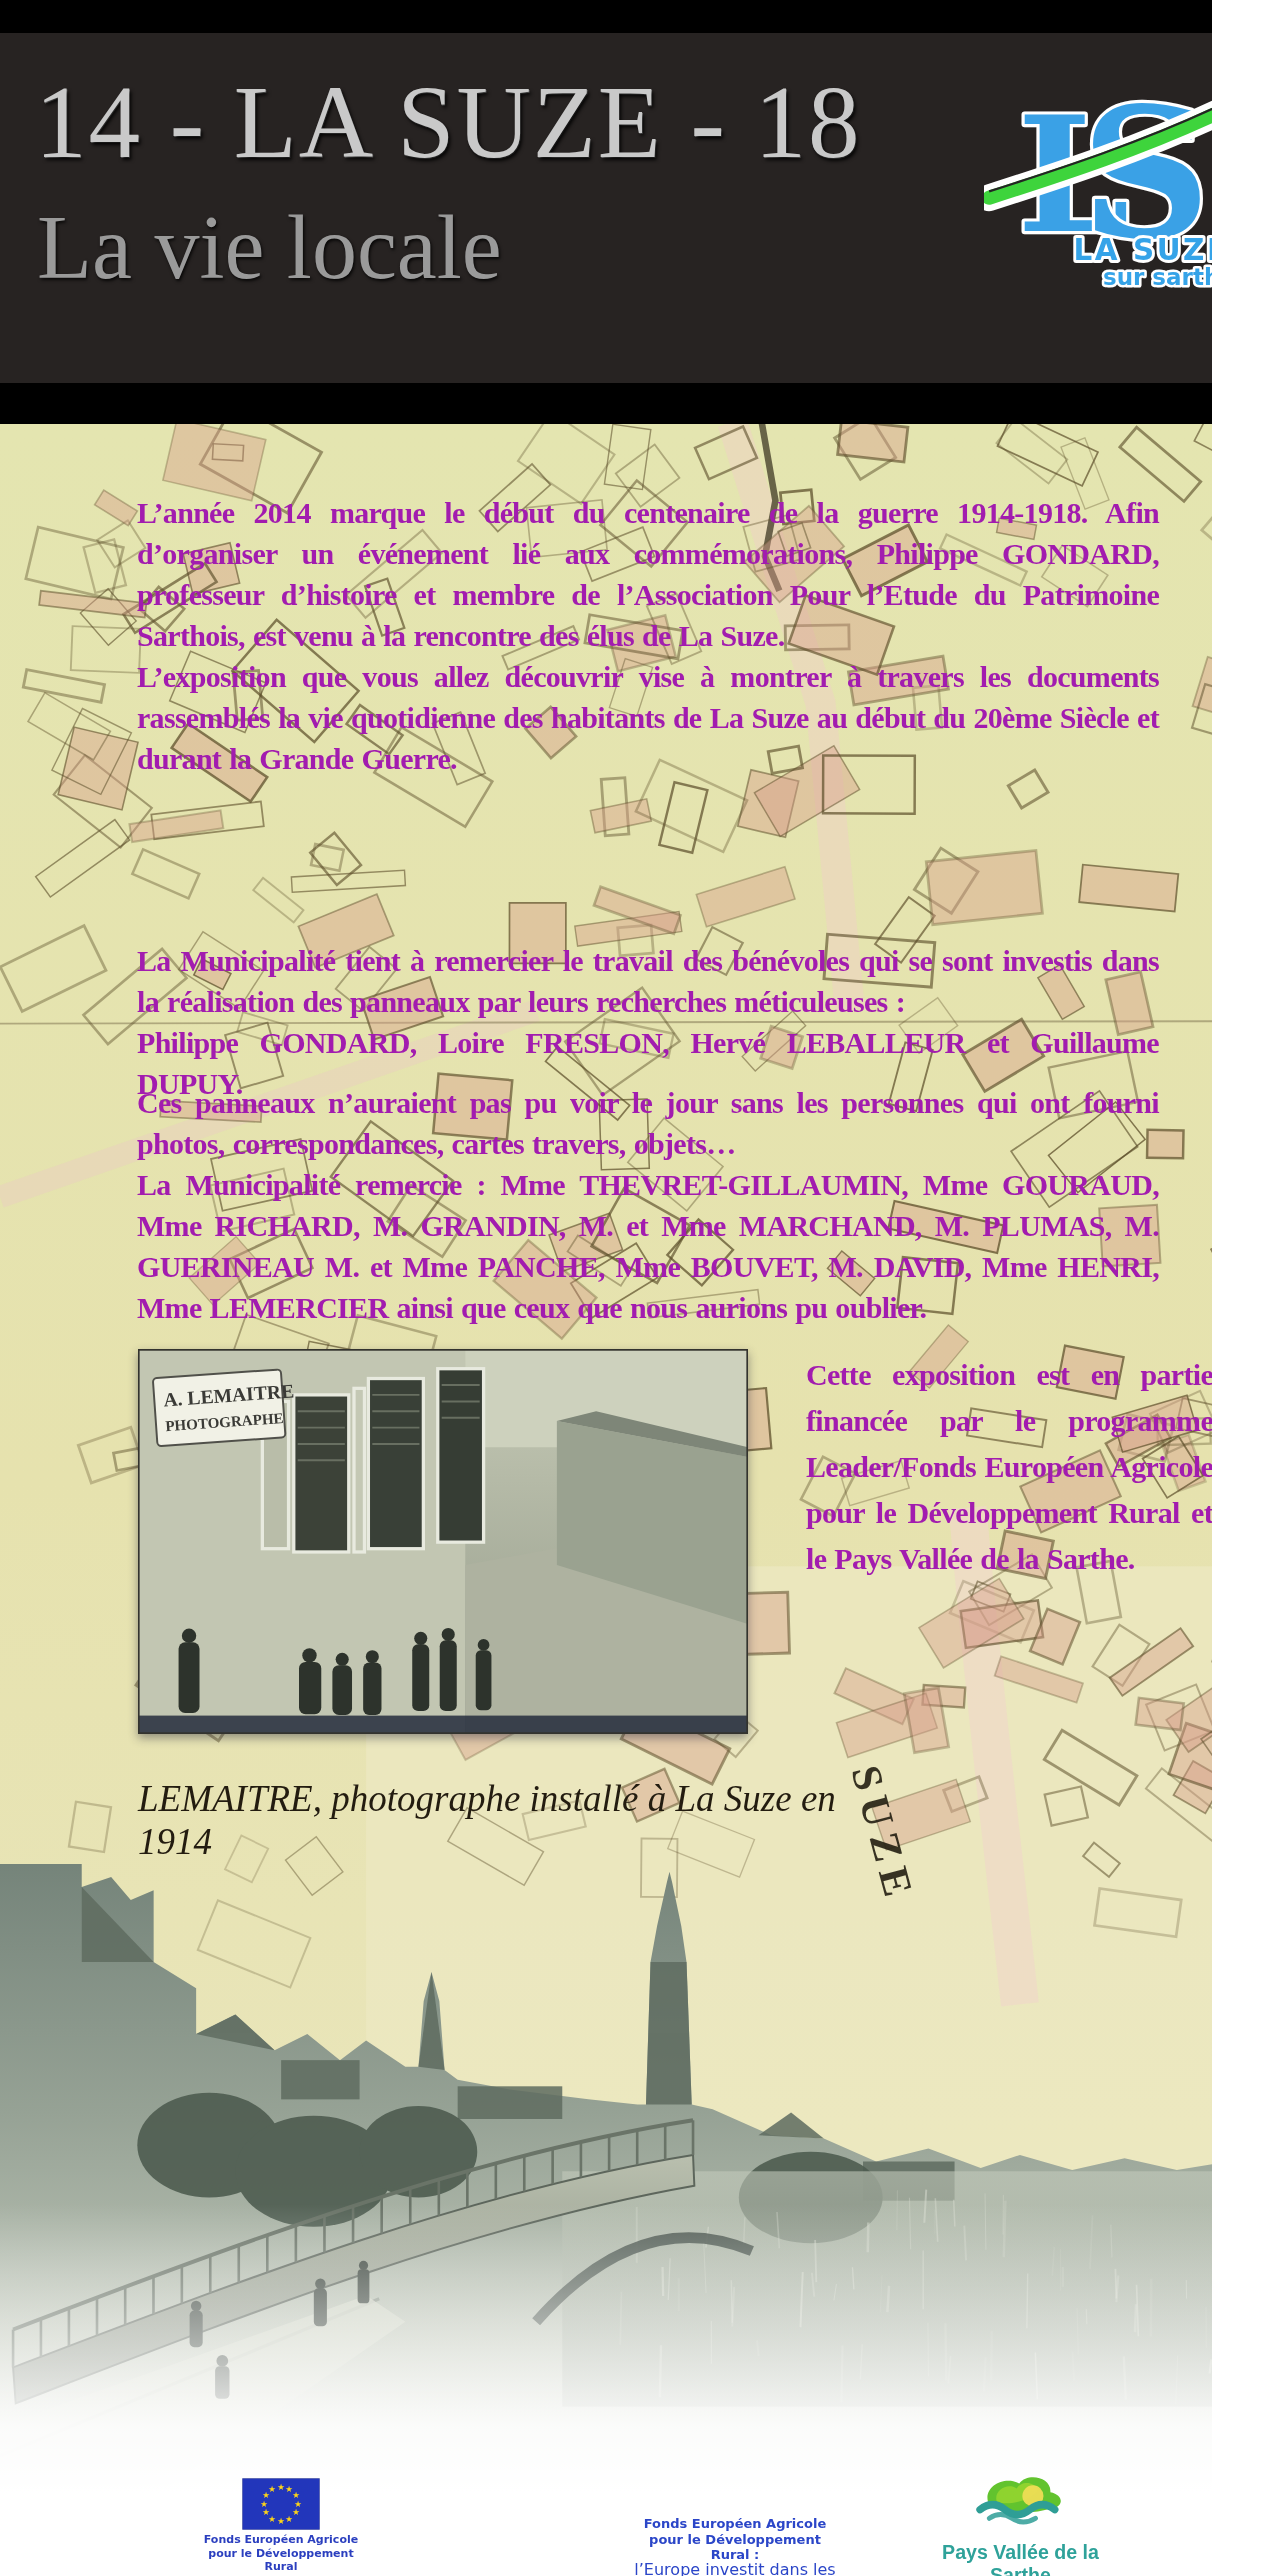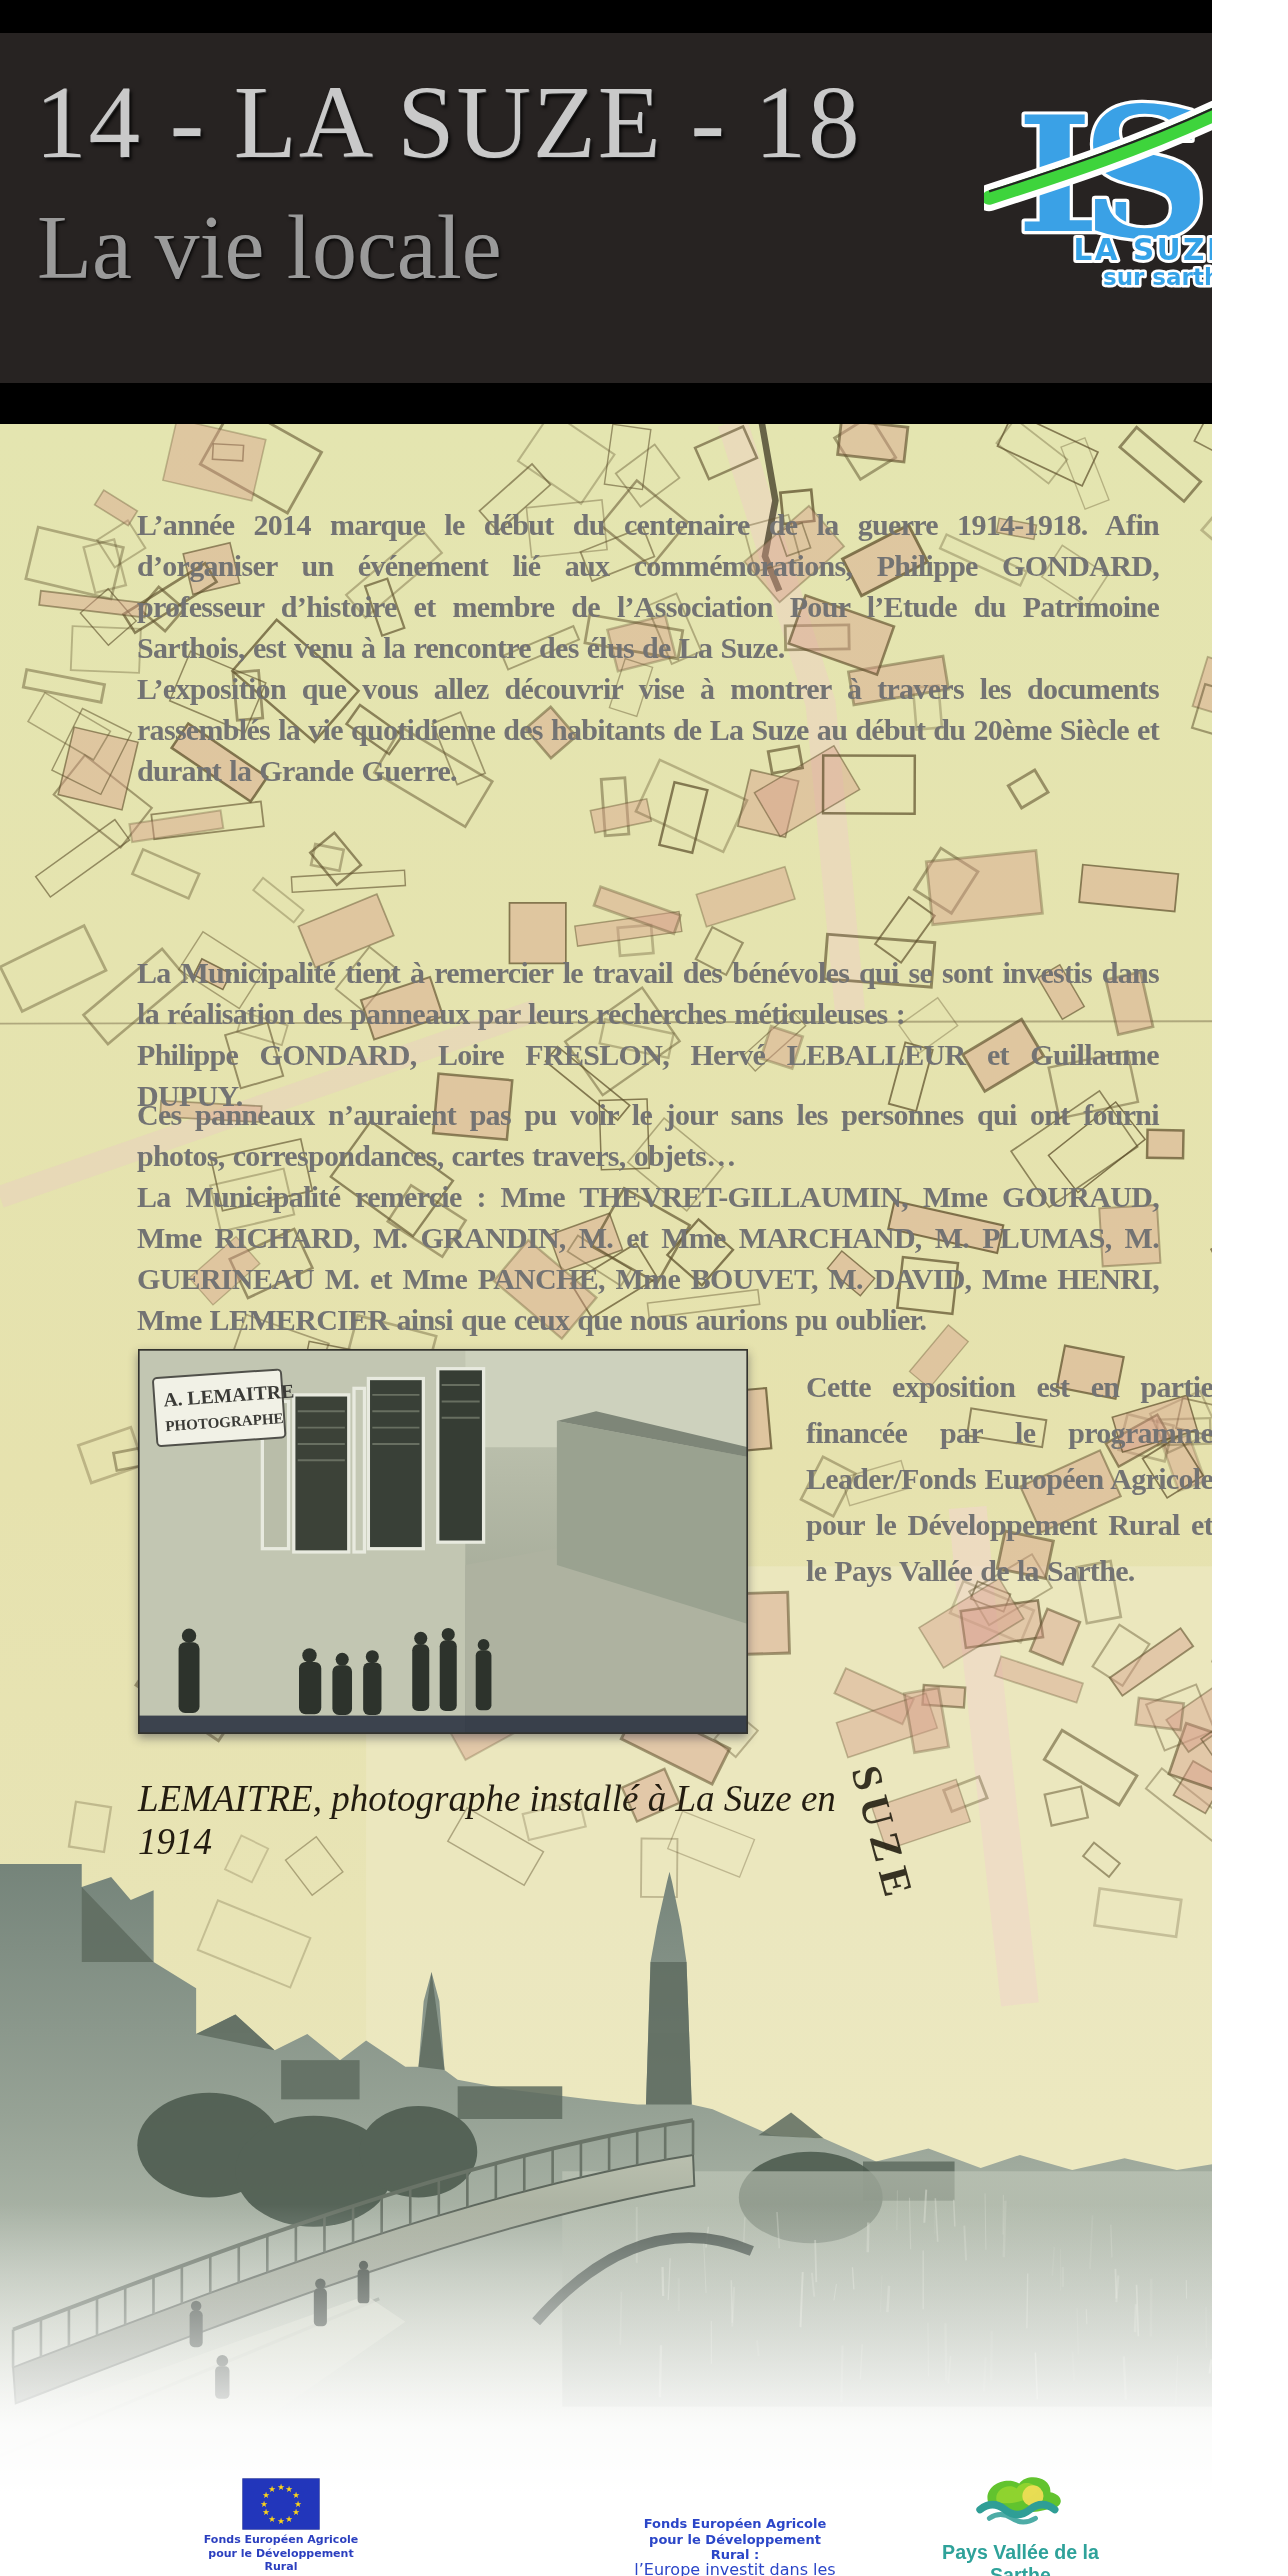--- a/index.html
+++ b/index.html
@@ -11,22 +11,22 @@
   .header{left:0;top:33px;width:1288px;height:350px;background:#272322;}
   .header-sep{left:0;top:383px;width:1288px;height:41px;background:#000;z-index:2;}
   .title{left:35px;top:68px;font-size:103px;line-height:1.05;color:#c9c9c9;letter-spacing:2px;
          text-shadow:2px 2.6px 3.9px rgba(0,0,0,.9), 0.7px 0.7px 0 #7e7e7e;white-space:nowrap;}
   .subtitle{left:37px;top:201px;font-size:90px;line-height:1.05;color:#9a9a9a;
             text-shadow:1.3px 2px 3.3px rgba(0,0,0,.85);white-space:nowrap;}
   .ls-logo{left:984px;top:84px;width:243px;height:211px;}
   
   .map-svg{left:0;top:422px;z-index:1;}
   
-  .copy{color:#737373;font-weight:bold;font-size:30px;line-height:41px;text-align:justify;
-        text-align-last:left;letter-spacing:-0.7px;word-spacing:1.3px;z-index:3;margin-top:12px;}
+  .copy{color:#a21caf;font-weight:bold;font-size:30px;line-height:41px;text-align:justify;
+        text-align-last:left;letter-spacing:-0.7px;word-spacing:1.3px;z-index:3;}
   .copy p{margin:0;}
   .intro{left:137px;top:492px;width:1022px;}
   .thanks{left:137px;top:940px;width:1022px;}
   .contrib{left:137px;top:1082px;width:1022px;}
   .funding{left:806px;top:1352px;width:407px;line-height:46px;}
   .caption{left:138px;top:1737px;width:719px;font-style:italic;font-size:37px;color:#231c10;z-index:3;margin-top:40px;}
   
   .shop-photo{left:138px;top:1349px;width:610px;height:385px;z-index:3;
               box-shadow:0 3.9px 9.2px rgba(40,40,60,.45);}
   

